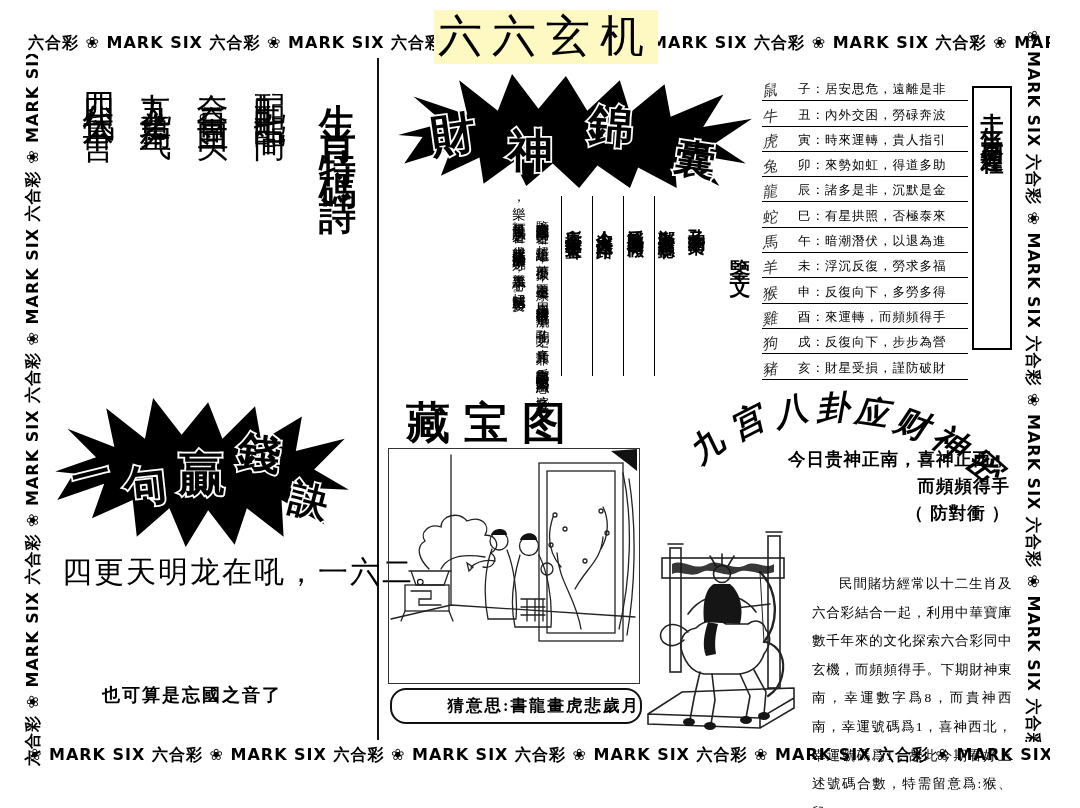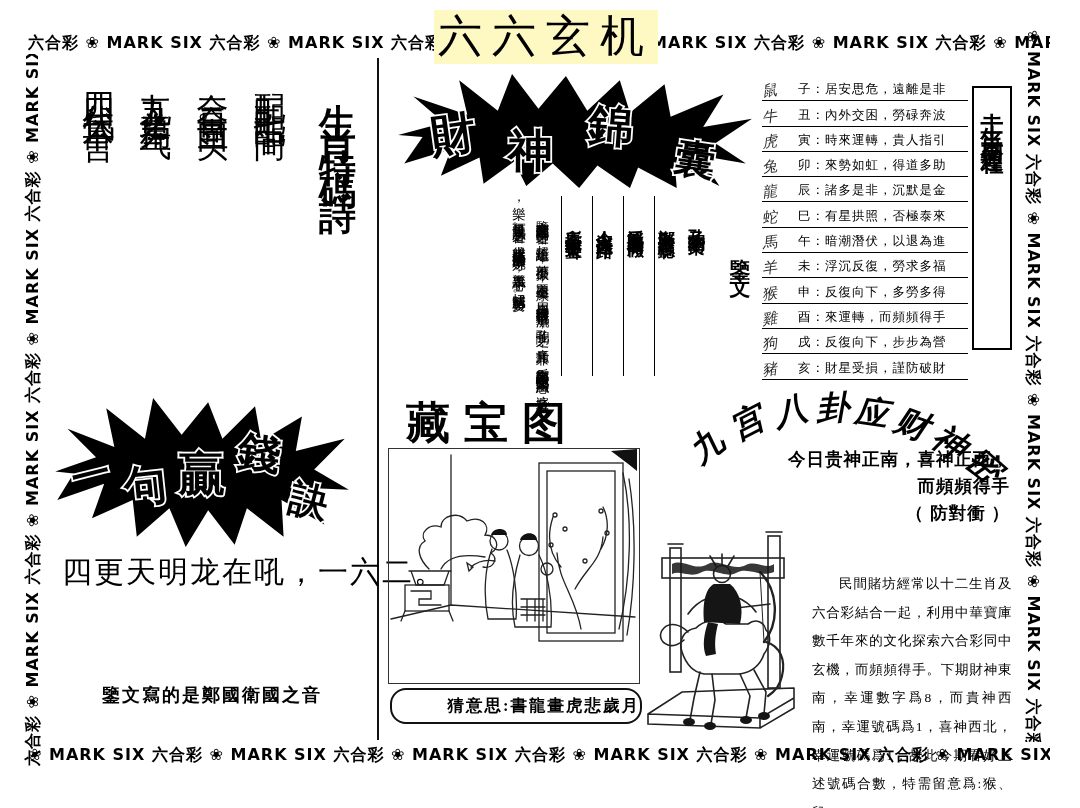--- a/index.html
+++ b/index.html
@@ -84,21 +84,21 @@
     <g font-family="Liberation Sans, sans-serif" font-weight="bold" fill="#000" stroke="#fff" stroke-width="3.5" paint-order="stroke" text-anchor="middle">
       <text x="46" y="92" font-size="38" transform="rotate(-14 46 92)">一</text>
       <text x="98" y="104" font-size="42" transform="rotate(-6 98 104)">句</text>
       <text x="152" y="94" font-size="46">贏</text>
       <text x="206" y="72" font-size="42" transform="rotate(8 206 72)">錢</text>
       <text x="254" y="118" font-size="38" transform="rotate(14 254 118)">訣</text>
     </g>
   </svg>
 
   <div class="verse verse1">四更天明龙在吼，一六二。</div>
-  <div class="hint">鑒文寫的是鄭國衛國之音</div>
+  <div class="hint">也可算是忘國之音了</div>
 
   <svg class="burst-svg burst-mid" width="366" height="114" viewBox="0 0 360 112">
     <polygon fill="#000" points="10,60 55,48 25,22 78,40 70,6 108,36 122,0 148,34 175,2 196,36 228,6 238,38 272,10 278,42 330,20 310,52 358,44 322,68 352,88 306,80 326,110 282,88 284,112 246,92 238,112 206,90 188,112 162,88 136,110 124,86 94,108 90,82 52,100 62,74 16,88 34,62"></polygon>
     <g font-family="Liberation Sans, sans-serif" font-weight="bold" fill="#000" stroke="#fff" stroke-width="3.5" paint-order="stroke" text-anchor="middle">
       <text x="66" y="74" font-size="44" transform="rotate(-8 66 74)">財</text>
       <text x="140" y="90" font-size="44">神</text>
       <text x="218" y="66" font-size="44" transform="rotate(4 218 66)">錦</text>
       <text x="300" y="98" font-size="40" transform="rotate(8 300 98)">囊</text>
     </g>
   </svg>

